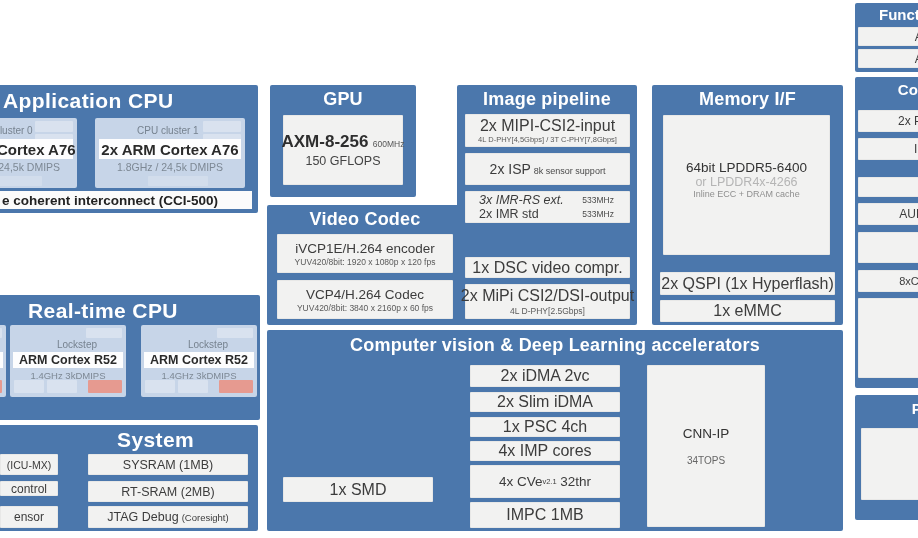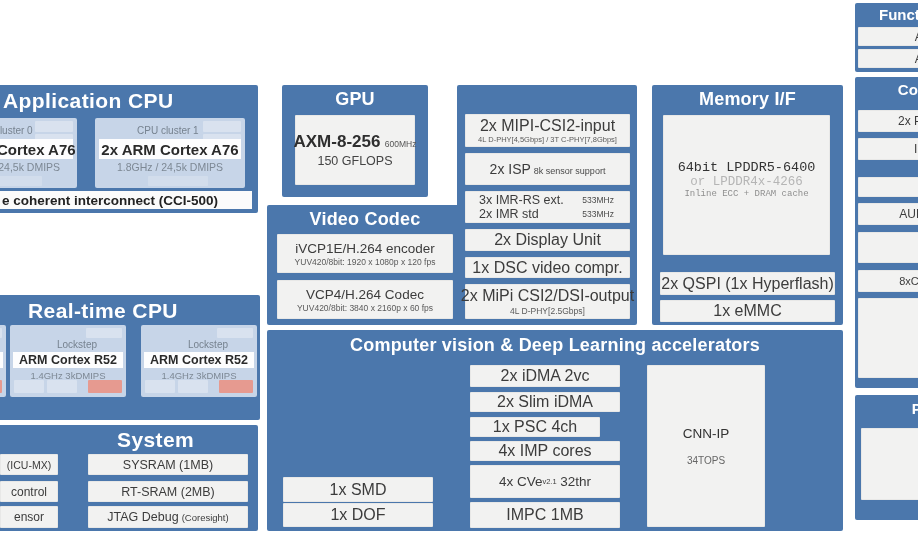--- a/index.html
+++ b/index.html
@@ -62,21 +62,21 @@
     <div class="strip" style="left:4px; right:4px; top:21px; height:20px; font-size:15px;">2x ARM Cortex A76</div>
     <div class="spec" style="top:43px; font-size:10.5px;">1.8GHz / 24,5k DMIPS</div>
     <div class="minibox" style="left:35%; bottom:2px; width:40%; height:10px; opacity:.6;"></div>
   </div>
 
   <div class="cci" style="left:6px; right:6px; top:106px; height:18px;">
     <span style="padding-left:31px;">e coherent interconnect (CCI-500)</span>
   </div>
 </div>
 
-<div class="panel" style="left:282px; top:85px; width:146px; height:112px;">
+<div class="panel" style="left:270px; top:85px; width:146px; height:112px;">
   <div class="ptitle t18 tcenter" style="top:4px;">GPU</div>
   <div class="box col" style="left:13px; right:13px; top:30px; height:70px;">
     <div>
       <span style="font-weight:bold; font-size:17px; color:#2e2e2e;">AXM-8-256</span>
       <span style="font-size:8.5px; color:#555;">600MHz</span>
     </div>
     <div style="font-size:12.5px; color:#444; margin-top:2px;">150 GFLOPS</div>
   </div>
 </div>
 
@@ -86,54 +86,54 @@
     <div style="font-size:13.5px;">iVCP1E/H.264 encoder</div>
     <div class="sub">YUV420/8bit:  1920 x 1080p x 120 fps</div>
   </div>
   <div class="box col" style="left:10px; right:10px; top:75px; height:39px;">
     <div style="font-size:13.5px;">VCP4/H.264 Codec</div>
     <div class="sub">YUV420/8bit:  3840 x 2160p x 60 fps</div>
   </div>
 </div>
 
 <div class="panel" style="left:457px; top:85px; width:180px; height:240px;">
+  <div class="ptitle t18 tcenter" style="top:4px;">Image pipeline</div>
 
   <div class="box col" style="left:8px; right:7px; top:29px; height:33px;">
     <div class="f13">2x MIPI-CSI2-input</div>
     <div style="font-size:7.5px; color:#5a5a5a;">4L D-PHY[4,5Gbps] / 3T C-PHY[7,8Gbps]</div>
   </div>
 
   <div class="box" style="left:8px; right:7px; top:68px; height:32px;">
     <span style="font-size:14px;">2x ISP</span>
     <span style="font-size:9px; color:#4a4a4a; margin-left:3px; padding-top:3px;">8k sensor support</span>
   </div>
 
   <div class="box col" style="left:8px; right:7px; top:106px; height:32px; align-items:stretch; justify-content:center;">
     <div style="display:flex; justify-content:space-between; padding:0 16px 0 14px; align-items:center;">
-      <span style="font-size:12.5px;">3x IMR-RS ext.</span>
+      <span style="font-size:12.5px;font-style:italic;">3x IMR-RS ext.</span>
       <span style="font-size:8.5px; color:#4a4a4a;">533MHz</span>
     </div>
     <div style="display:flex; justify-content:space-between; padding:0 16px 0 14px; align-items:center;">
       <span style="font-size:12.5px;">2x IMR std</span>
       <span style="font-size:8.5px; color:#4a4a4a;">533MHz</span>
     </div>
   </div>
 
-  <div class="box f13" style="left:8px; right:7px; top:144px; height:22px;">2x Display Unit</div>
   <div class="box f13" style="left:8px; right:7px; top:172px; height:21px;">1x DSC video compr.</div>
 
   <div class="box col" style="left:8px; right:7px; top:199px; height:35px;">
     <div class="f13">2x MiPi CSI2/DSI-output</div>
     <div class="sub">4L D-PHY[2.5Gbps]</div>
   </div>
 </div>
 
 <div class="panel" style="left:652px; top:85px; width:191px; height:240px;">
   <div class="ptitle t18 tcenter" style="top:4px;">Memory I/F</div>
-  <div class="box col" style="left:11px; right:13px; top:30px; height:140px; padding-bottom:12px;font-family:Liberation Mono, monospace;">
+  <div class="box col" style="left:11px; right:13px; top:30px; height:140px; padding-bottom:12px;">
     <div style="font-size:13.5px; color:#333;">64bit LPDDR5-6400</div>
     <div class="graytxt" style="font-size:12.5px;">or LPDDR4x-4266</div>
     <div class="notetxt" style="font-size:9px;">Inline ECC + DRAM cache</div>
   </div>
   <div class="box f13" style="left:8px; right:8px; top:187px; height:23px;">2x QSPI (1x Hyperflash)</div>
   <div class="box f13" style="left:8px; right:8px; top:215px; height:22px;">1x eMMC</div>
 </div>
 
 <div class="panel" style="left:-35px; top:295px; width:295px; height:125px;">
   <div class="ptitle t21" style="left:63px; top:4px;">Real-time CPU</div>
@@ -165,49 +165,48 @@
     <div class="minibox" style="left:4px; bottom:4px; width:30px; height:13px;"></div>
     <div class="minibox" style="left:37px; bottom:4px; width:30px; height:13px;"></div>
     <div class="salmon" style="right:4px; bottom:4px; width:34px; height:13px;"></div>
   </div>
 </div>
 
 <div class="panel" style="left:-35px; top:425px; width:293px; height:106px;">
   <div class="ptitle t21" style="left:152px; top:3px;">System</div>
 
   <div class="box" style="left:35px; width:58px; top:29px; height:21px; font-size:10.5px; overflow:visible;">(ICU-MX)</div>
-  <div class="box" style="left:35px; width:58px; top:56px; height:21px; font-size:12px;">control</div>
+  <div class="box" style="left:35px; width:58px; top:56px; height:15px; font-size:12px;">control</div>
   <div class="box" style="left:35px; width:58px; top:81px; height:22px; font-size:12px;">ensor</div>
 
   <div class="box" style="left:123px; width:160px; top:29px; height:21px; font-size:12.5px;">SYSRAM (1MB)</div>
   <div class="box" style="left:123px; width:160px; top:56px; height:21px; font-size:12.5px;">RT-SRAM (2MB)</div>
   <div class="box" style="left:123px; width:160px; top:81px; height:22px;">
     <span style="font-size:12.5px;">JTAG Debug</span>
     <span style="font-size:9.5px; margin-left:3px;text-align:center;">(Coresight)</span>
   </div>
 </div>
 
 <div class="panel" style="left:267px; top:330px; width:576px; height:201px;">
   <div class="ptitle t18 tcenter" style="top:5px;">Computer vision &amp; Deep Learning accelerators</div>
 
   <div class="box f13" style="left:203px; width:150px; top:35px;  height:22px;">2x iDMA 2vc</div>
   <div class="box f13" style="left:203px; width:150px; top:62px;  height:20px;">2x Slim iDMA</div>
-  <div class="box f13" style="left:203px; width:130px; top:87px;  height:20px;">1x PSC 4ch</div>
+  <div class="box f13" style="left:203px; width:150px; top:87px;  height:20px;">1x PSC 4ch</div>
   <div class="box f13" style="left:203px; width:150px; top:111px; height:20px;">4x IMP cores</div>
 
   <div class="box" style="left:203px; width:150px; top:135px; height:33px; font-size:13.5px;">
     <span>4x CVe</span>
       <sup class="cvs">v2.1</sup>
       <span style="white-space:pre;"> 32thr</span>
   </div>
 
   <div class="box f13" style="left:203px; width:150px; top:172px; height:26px;">IMPC 1MB</div>
 
   <div class="box f13" style="left:16px; width:150px; top:147px; height:25px;">1x SMD</div>
-  <div class="box f13" style="left:16px; width:150px; top:173px; height:24px;">1x DOF</div>
 
   <div class="box col" style="left:380px; width:118px; top:35px; height:162px;">
     <div style="font-size:13.5px; color:#333;">CNN-IP</div>
     <div style="font-size:10px; color:#666; margin-top:14px;">34TOPS</div>
   </div>
 </div>
 
 <div class="panel" style="left:855px; top:3px; width:75px; height:69px;">
   <div class="ptitle t15 tright" style="top:3px; padding-right:6px;">Functi</div>
   <div class="box boxR f12" style="left:3px; width:80px; top:24px; height:19px;">ASI</div>

